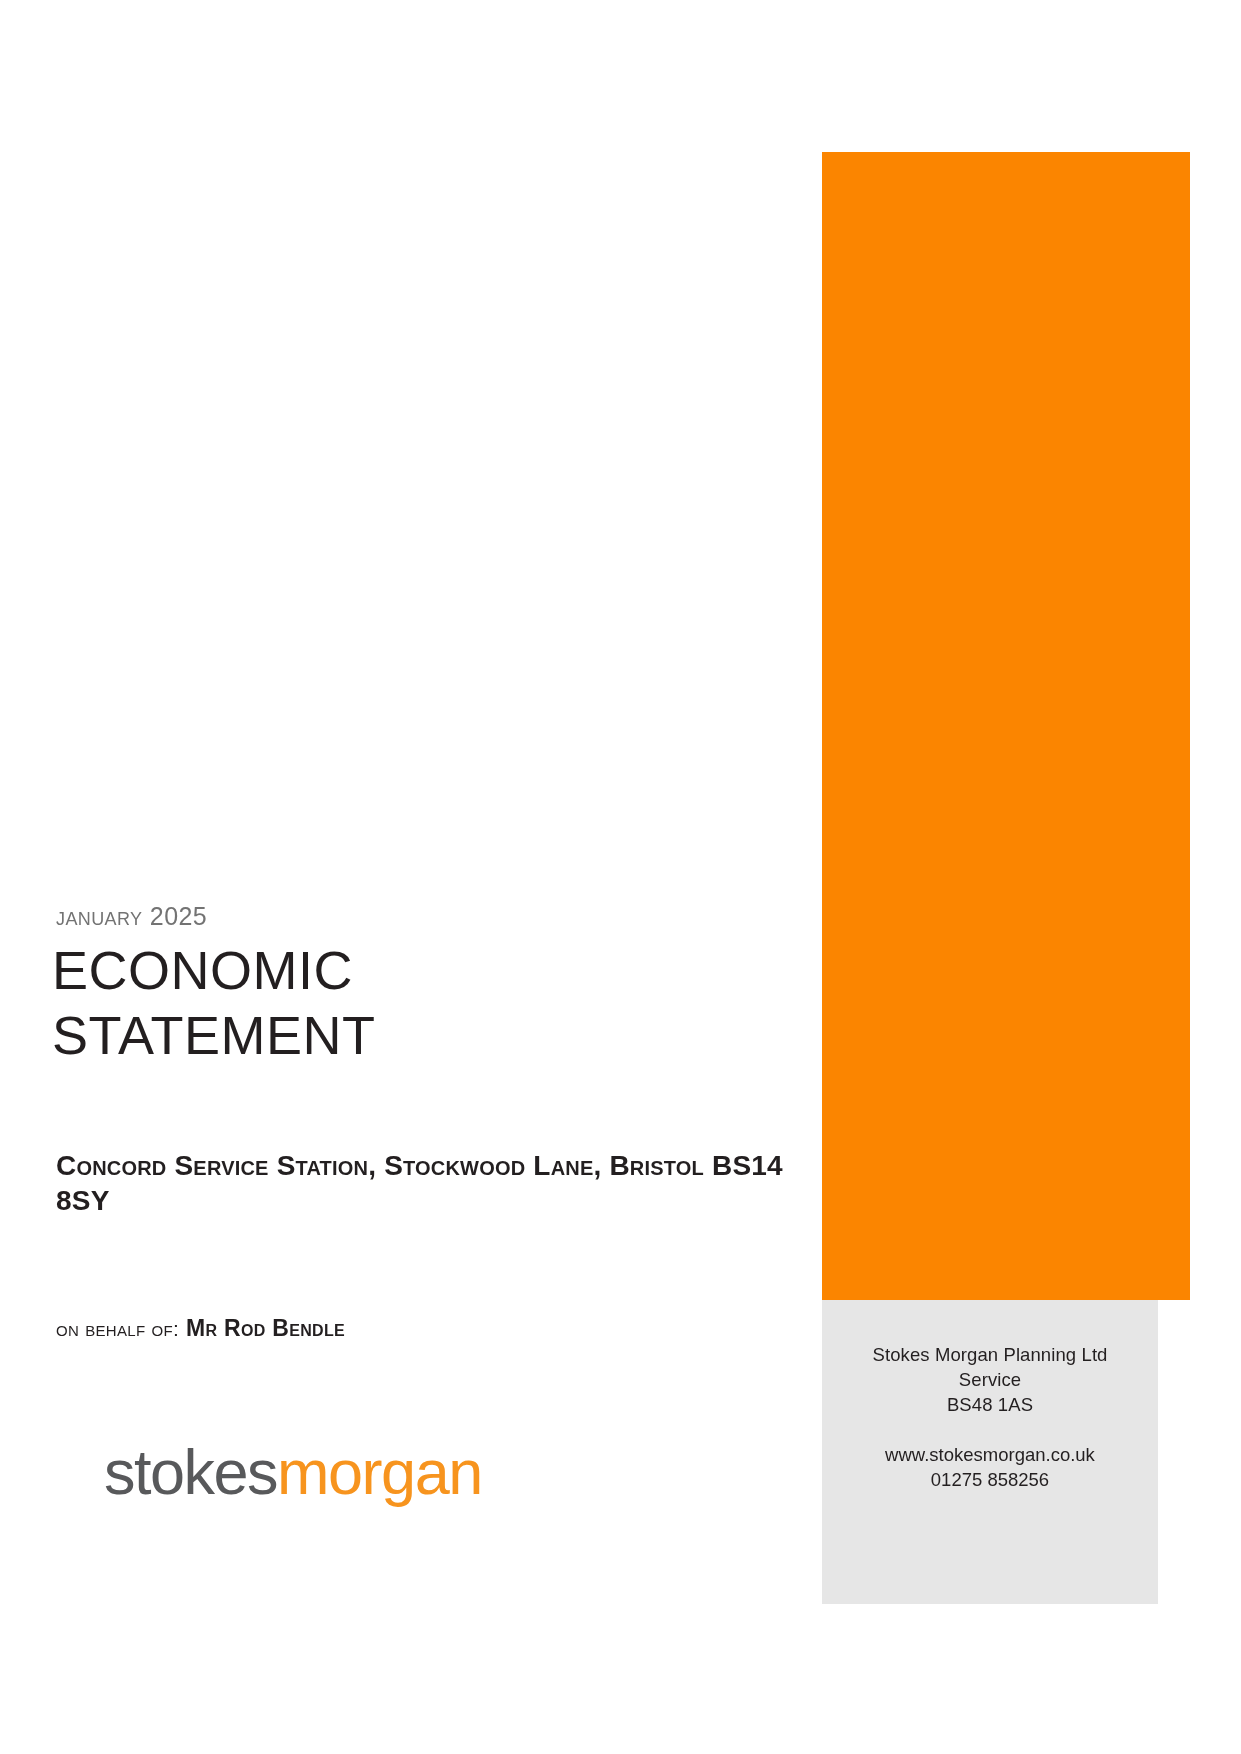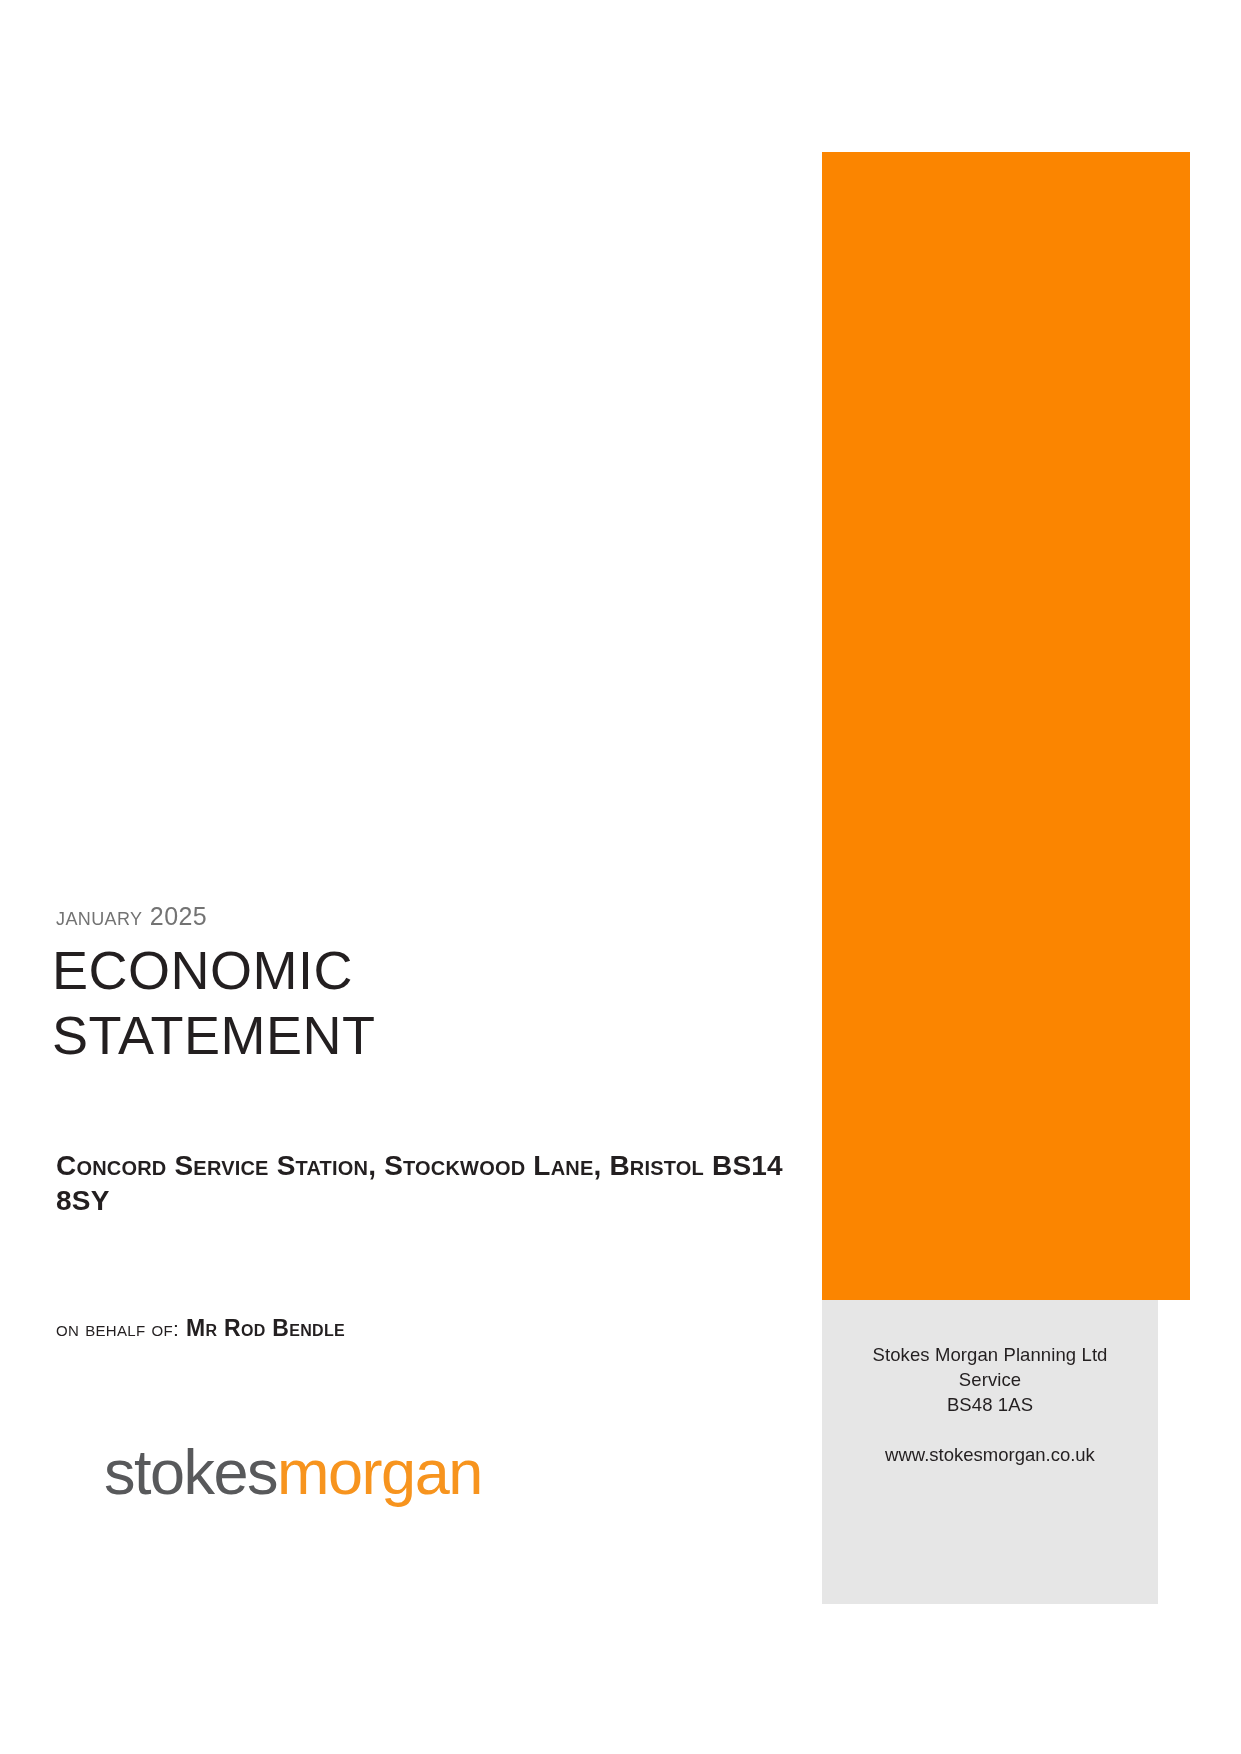--- a/index.html
+++ b/index.html
@@ -150,20 +150,21 @@
 <div class="orange-band"></div>
 
 <div class="contact-block">
   <div class="contact-line">Stokes Morgan Planning Ltd</div>
   <div class="contact-line">Service</div>
   <div class="contact-line">BS48 1AS</div>
   <div class="contact-gap"></div>
   <div>
     <span class="contact-link">www.stokesmorgan.co.uk</span>
   </div>
+  <div class="contact-phone">01275 858256</div>
 </div>
 
 <div class="left-col">
 
   <div class="doc-date smallcaps">January 2025</div>
 
   <div class="doc-title">ECONOMIC
 STATEMENT</div>
 
   <div class="doc-subtitle smallcaps">Concord Service Station, Stockwood Lane, Bristol BS14 8SY</div>

